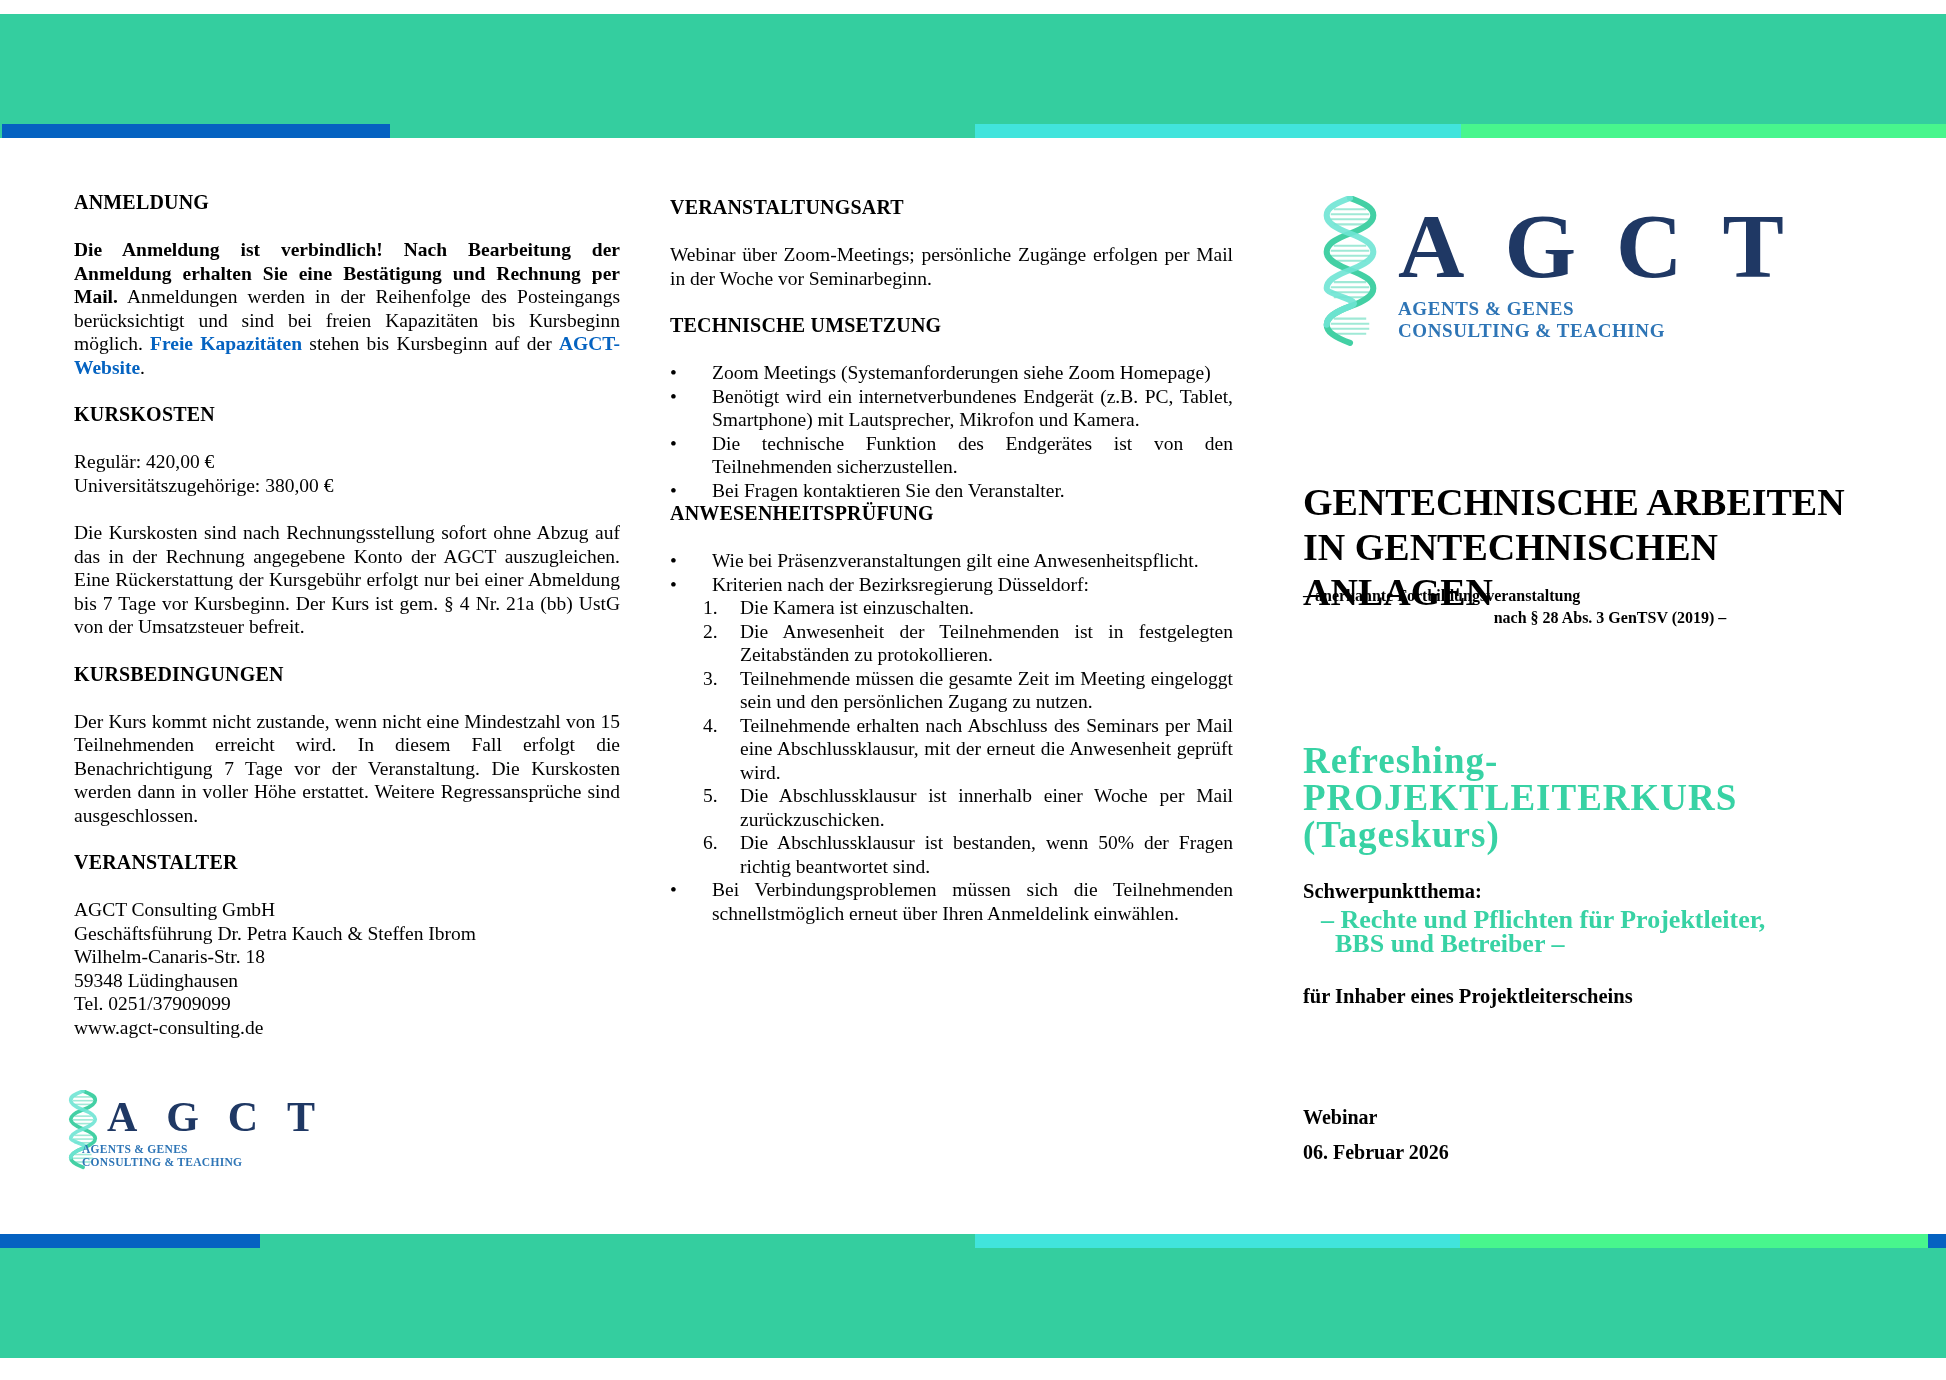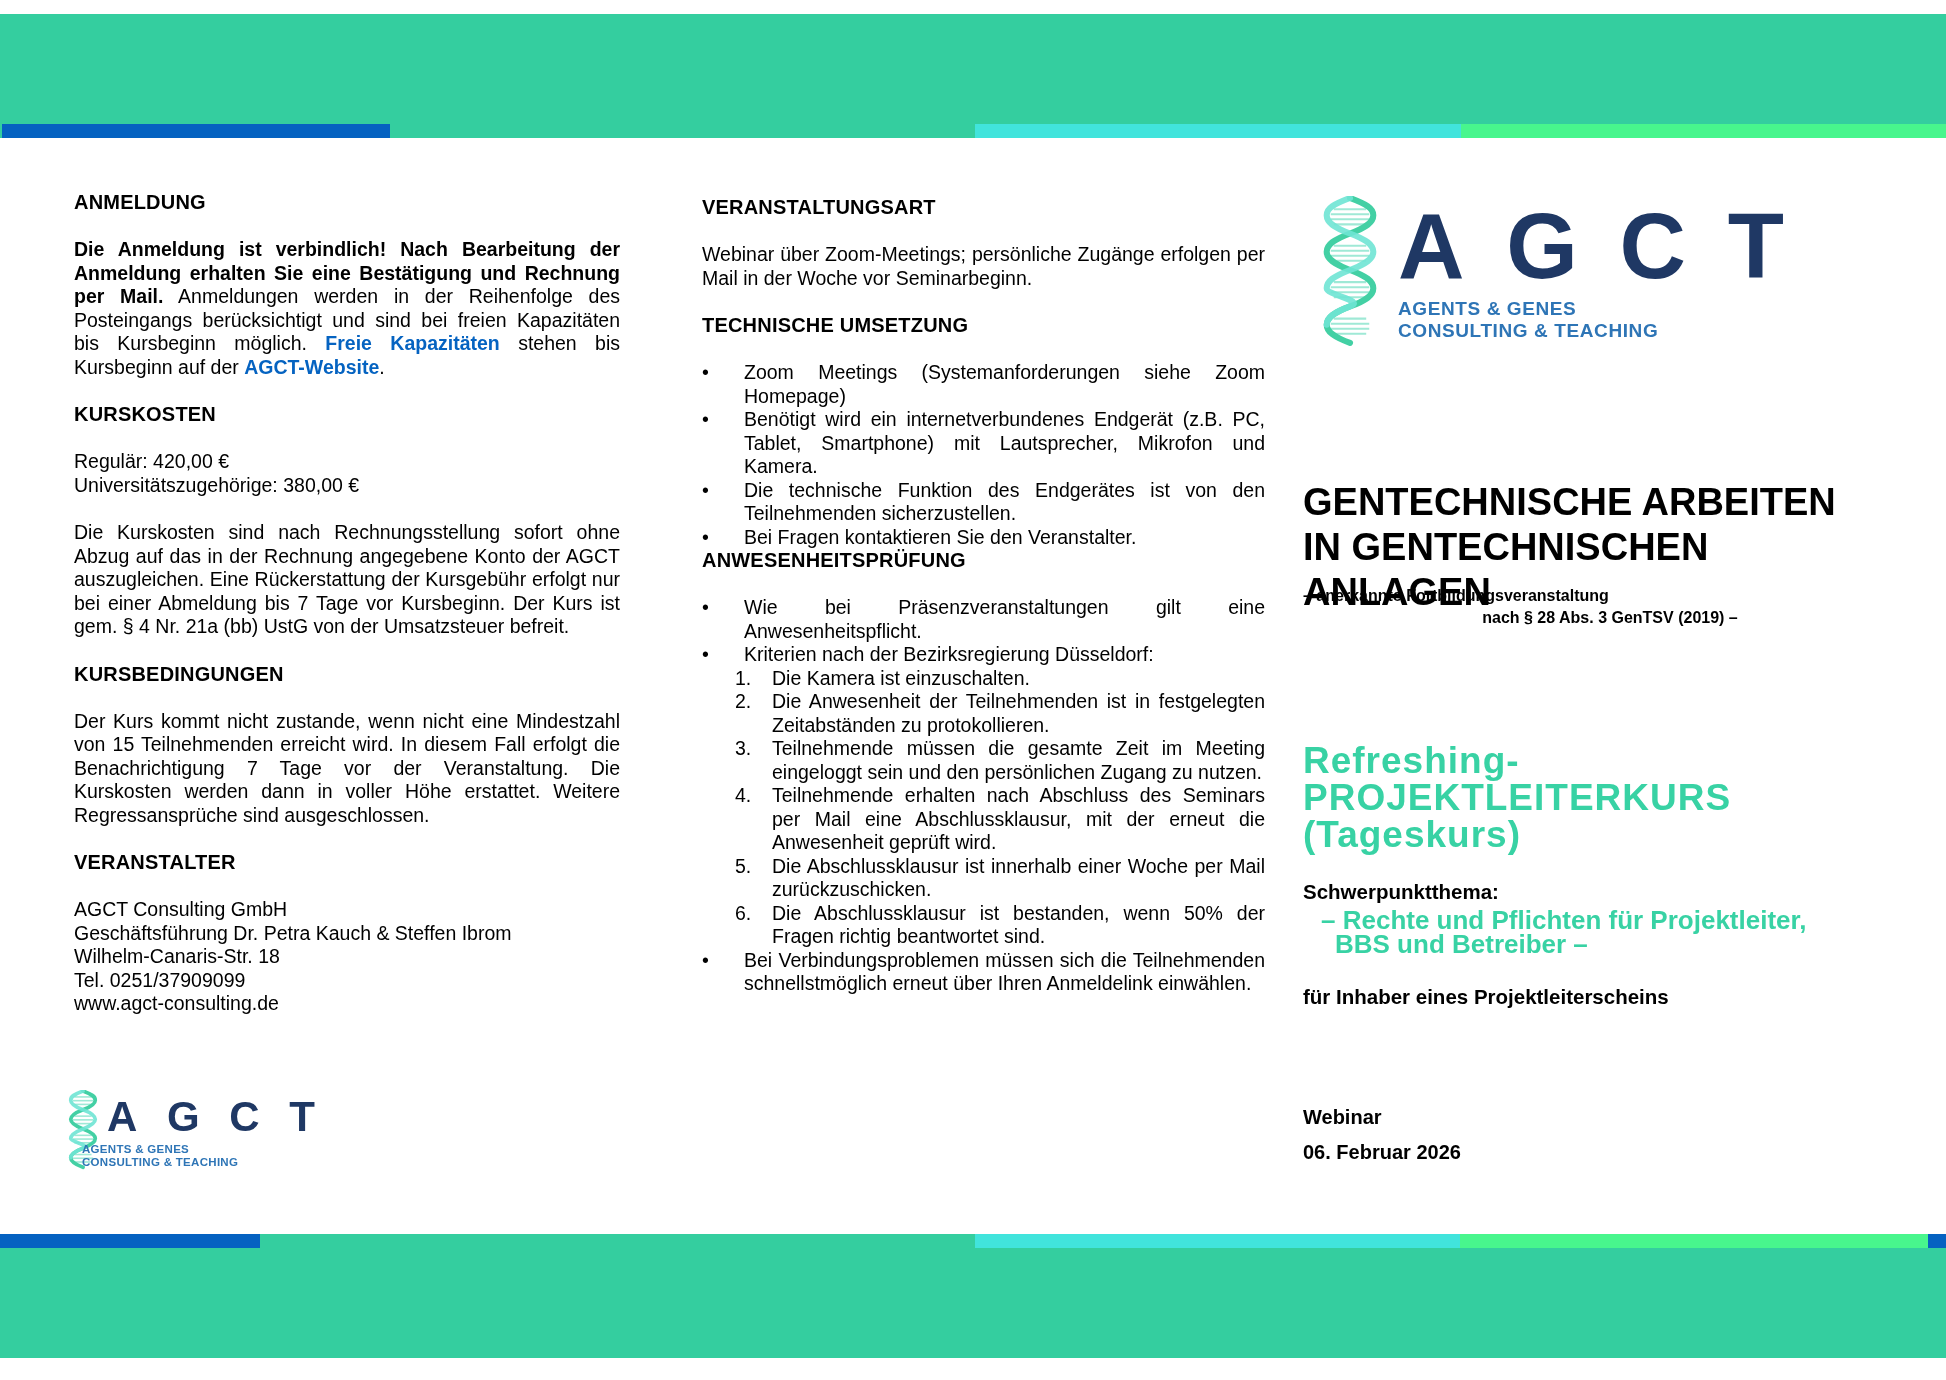--- a/index.html
+++ b/index.html
@@ -1,31 +1,31 @@
 <!DOCTYPE html>
 <html style="--band_green: #34CE9F; --accent_blue: #0562C1; --strip_cyan: #41E4DC; --strip_green: #48F68D; --navy: #1F3864; --logo_blue: #2E75B6; --title_green: #38D2A4; --link_blue: #0563C1;"><head>
 <meta charset="utf-8">
 <style>
   html,body { margin:0; padding:0; background:#ffffff; }
   .page {
     position:relative; width:1946px; height:1380px; overflow:hidden;
     background:#ffffff; color:#000;
-    font-family:Liberation Sans, sans-serif;
+    font-family:Liberation Serif, serif;
   }
 
   
   .band { position:absolute; left:0; width:1946px; background:var(--band_green); }
   .band-top    { top:14px;   height:124px; }
   .band-bottom { top:1248px; height:110px; }
   .strip-seg { position:absolute; height:14px; }
 
   
   .col { position:absolute; font-size:19.5px; line-height:23.5px; }
   .col-left { left:74px;  top:191px; width:546px; }
-  .col-mid  { left:670px; top:196px; width:563px;margin-left:32px; }
+  .col-mid  { left:670px; top:196px; width:563px; }
 
   h3.sec { font-size:20px; line-height:23px; font-weight:bold; margin:0 0 24px 0; letter-spacing:0.2px; }
   p.body { margin:0 0 24px 0; text-align:justify; }
   .b { font-weight:bold; }
   .lnk { color:var(--link_blue); font-weight:bold; text-decoration:none; }
   .plain-lines div { line-height:23.5px; }
   .mb24 { margin-bottom:24px; }
   .gap-lg { margin-top:63px; }
   .gap-md { margin-top:37px; }
 
@@ -83,20 +83,21 @@
     <p class="body">Die Kurskosten sind nach Rechnungsstellung sofort ohne Abzug auf das in der Rechnung angegebene Konto der AGCT auszugleichen. Eine Rückerstattung der Kursgebühr erfolgt nur bei einer Abmeldung bis 7 Tage vor Kursbeginn. Der Kurs ist gem. § 4 Nr. 21a (bb) UstG von der Umsatzsteuer befreit.</p>
 
     <h3 class="sec">KURSBEDINGUNGEN</h3>
     <p class="body">Der Kurs kommt nicht zustande, wenn nicht eine Mindestzahl von 15 Teilnehmenden erreicht wird. In diesem Fall erfolgt die Benachrichtigung 7 Tage vor der Veranstaltung. Die Kurskosten werden dann in voller Höhe erstattet. Weitere Regressansprüche sind ausgeschlossen.</p>
 
     <h3 class="sec">VERANSTALTER</h3>
     <div class="plain-lines">
       <div>AGCT Consulting GmbH</div>
       <div>Geschäftsführung Dr. Petra Kauch &amp; Steffen Ibrom</div>
       <div>Wilhelm-Canaris-Str. 18</div>
+      <div>59348 Lüdinghausen</div>
       <div>Tel. 0251/37909099</div>
       <div>www.agct-consulting.de</div>
     </div>
   </div>
 
   <div class="col col-mid">
     <h3 class="sec">VERANSTALTUNGSART</h3>
     <p class="body">Webinar über Zoom-Meetings; persönliche Zugänge erfolgen per Mail in der Woche vor Seminarbeginn.</p>
 
     <h3 class="sec gap-lg">TECHNISCHE UMSETZUNG</h3>

